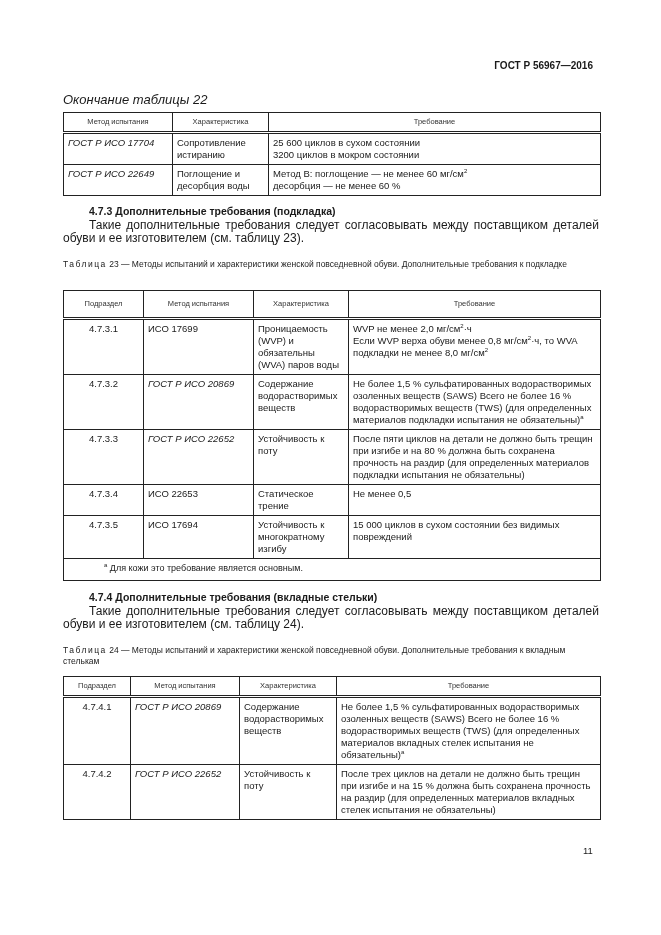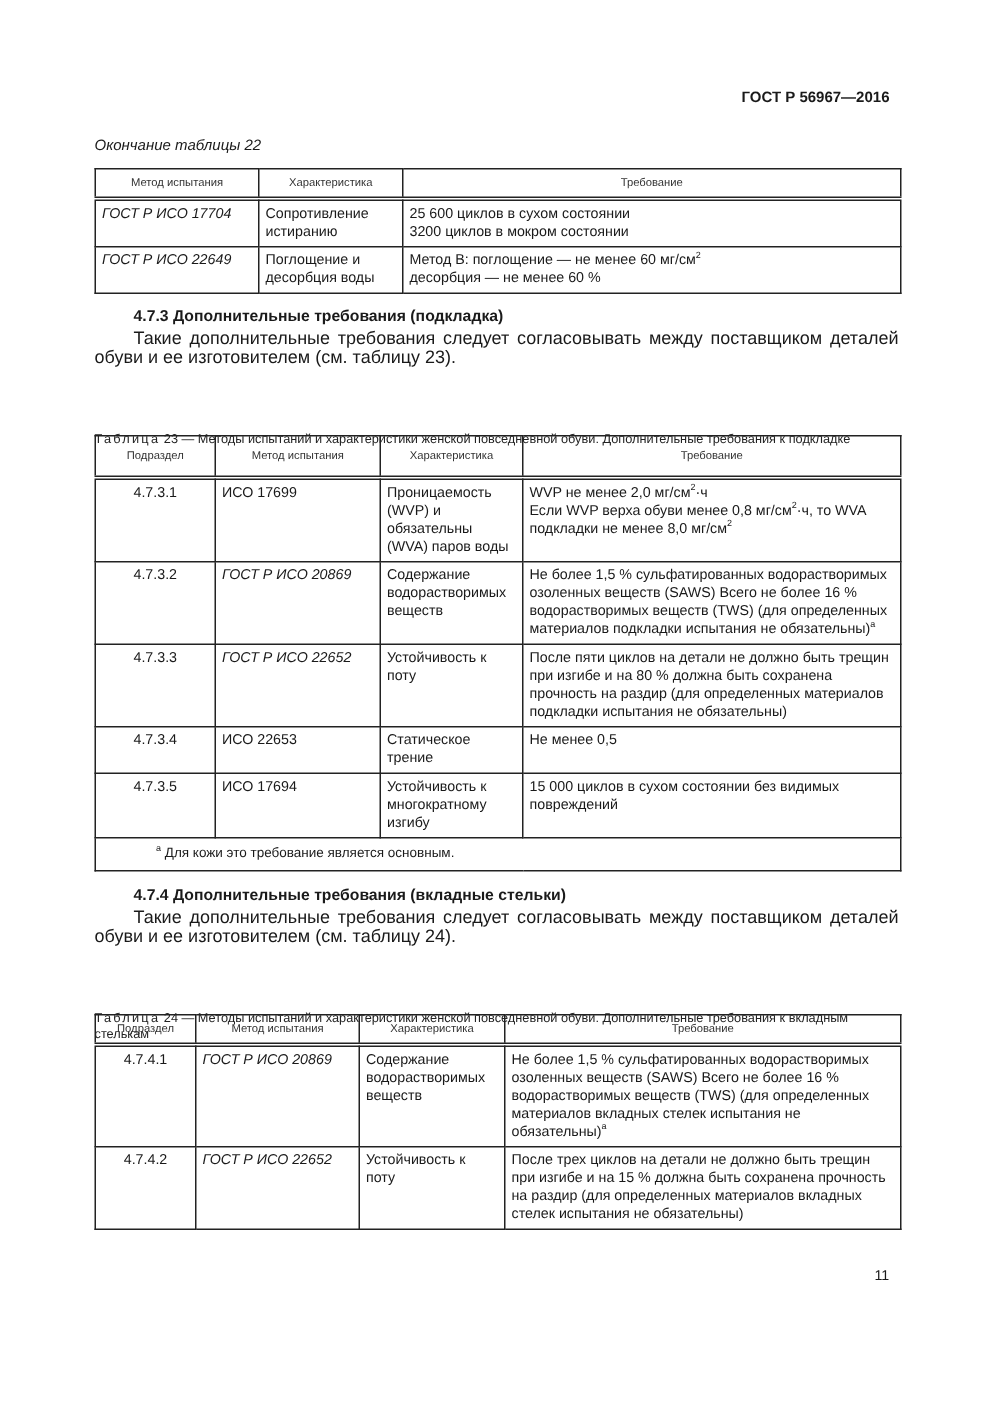--- a/index.html
+++ b/index.html
@@ -2,31 +2,31 @@
 <html><head>
 <meta charset="utf-8">
 <style>
   html, body { margin: 0; padding: 0; background: #ffffff; }
   body {
     width: 661px; height: 935px; position: relative; overflow: hidden;
     font-family: "Liberation Sans", "DejaVu Sans", sans-serif;
     color: #1a1a1a; font-size: 10px;
   }
   .hdr { position: absolute; top: 60px; right: 68px; font-weight: bold; font-size: 10px; }
-  .cont { position: absolute; left: 63px; top: 92px; font-style: italic; font-size: 10px; }
+  .cont { position: absolute; left: 63px; top: 92px; font-style: italic; font-size: 13px; }
   table { border-collapse: collapse; position: absolute; table-layout: fixed; padding-left: 46px; }
   td, th { border: 1px solid #222; vertical-align: top; padding: 3px 4px; line-height: 12px; font-size: 9.5px; }
   th { font-weight: normal; font-size: 7.5px; text-align: center; vertical-align: middle; color: #333; }
   thead tr { border-bottom: 3px double #222; }
   .it { font-style: italic; }
   .c { text-align: center; }
   sup { font-size: 6px; line-height: 0; }
   .sec { position: absolute; left: 89px; font-weight: bold; font-size: 10.5px; }
   .para { position: absolute; left: 63px; width: 536px; font-size: 12px; line-height: 13px; text-indent: 26px; text-align: justify; }
-  .cap { position: absolute; left: 63px; width: 536px; font-size: 8.5px; line-height: 11px; color: #222; margin-top: 28px; }
+  .cap { position: absolute; left: 63px; width: 536px; font-size: 8.5px; line-height: 11px; color: #222; }
   .cap .sp { letter-spacing: 1.5px; }
   .pn { position: absolute; left: 583px; top: 845px; font-size: 9.5px; }
   .fn { font-size: 9px; padding-left: 40px; }
 </style>
 </head>
 <body>
 
 <div class="hdr">ГОСТ Р 56967—2016</div>
 
 <div class="cont">Окончание таблицы 22</div>

